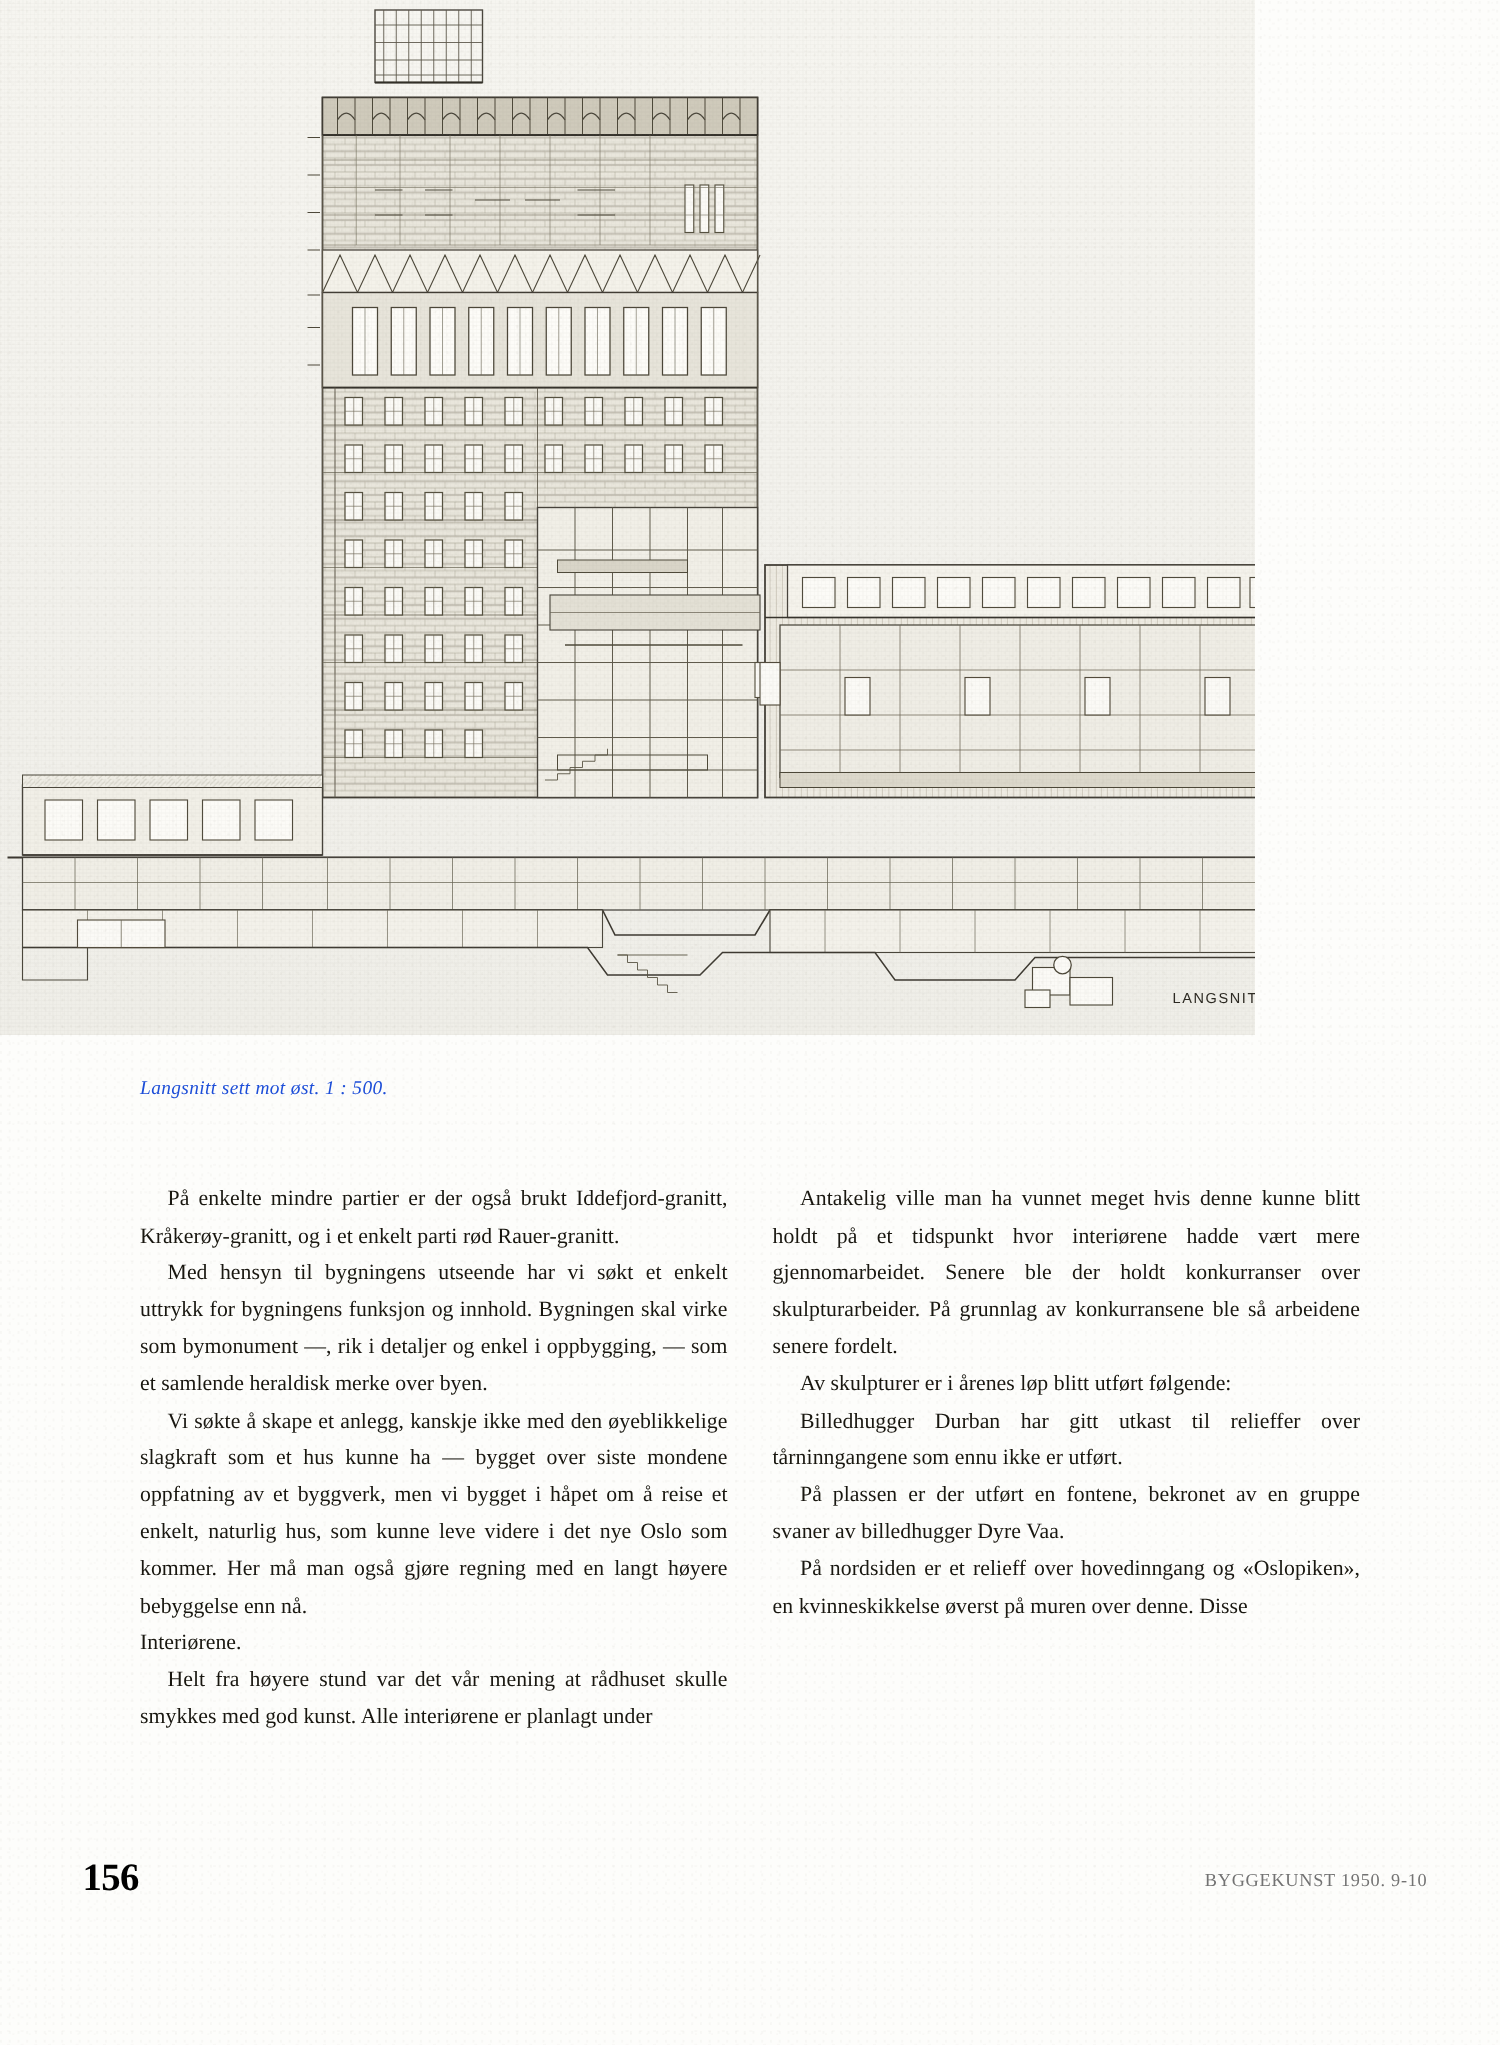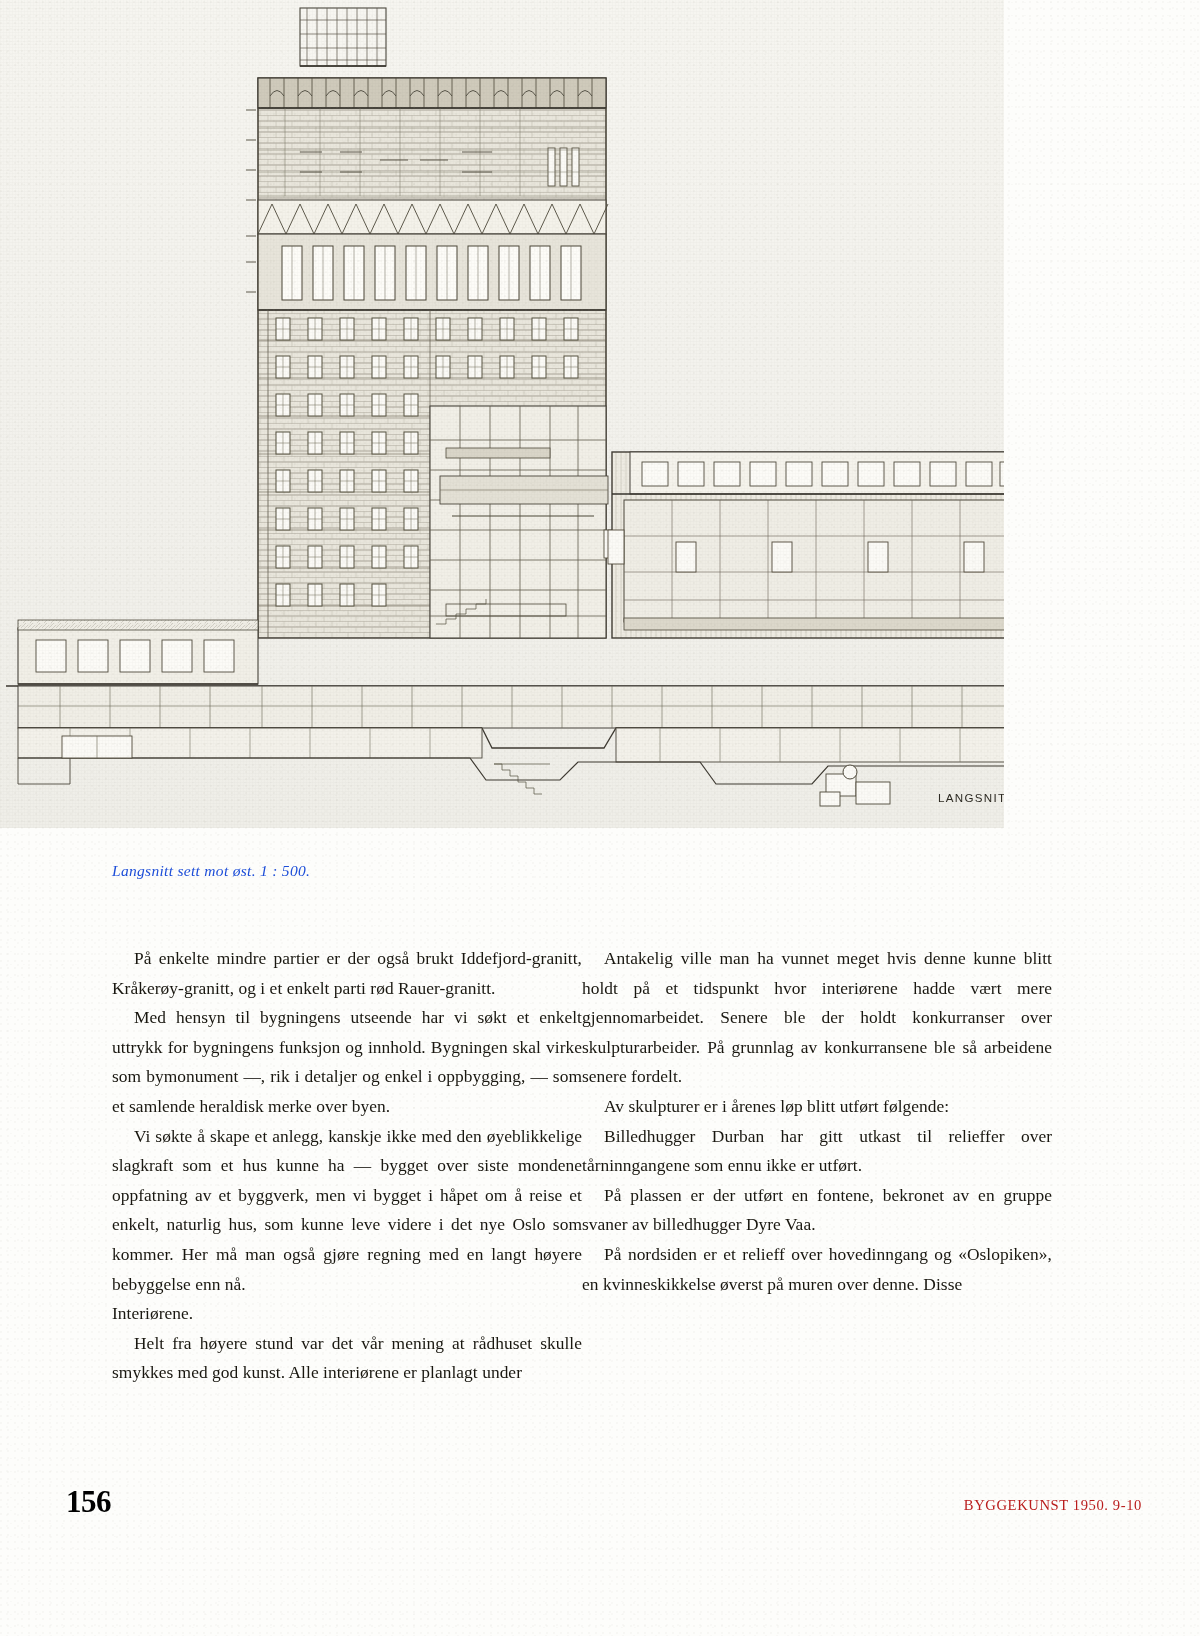--- a/index.html
+++ b/index.html
@@ -69,20 +69,21 @@
     color: #1d4ed8;
   }
 
   
   #columns {
     position: absolute;
     left: 112px;
     top: 944px;
     width: 976px;
     display: flex;
+    gap: 36px;
   }
   .col {
     width: 470px;
   }
   .col p {
     margin: 0;
     font-size: 17.4px;
     line-height: 29.6px;
     text-align: justify;
     text-justify: inter-word;
@@ -111,21 +112,21 @@
     letter-spacing: -.5px;
     color: #000000;
     font-family: "Liberation Serif", serif;
   }
   #journal-ref {
     position: absolute;
     right: 58px;
     top: 1497px;
     font-size: 14.6px;
     letter-spacing: .6px;
-    color: #b91c1c;
+    color: #737373;
     font-family: "Liberation Serif", serif;
   }
 </style>
 </head>
 <body>
 
 <div id="page">
 
   <div id="plate">
     <div id="plate-tint"></div>

